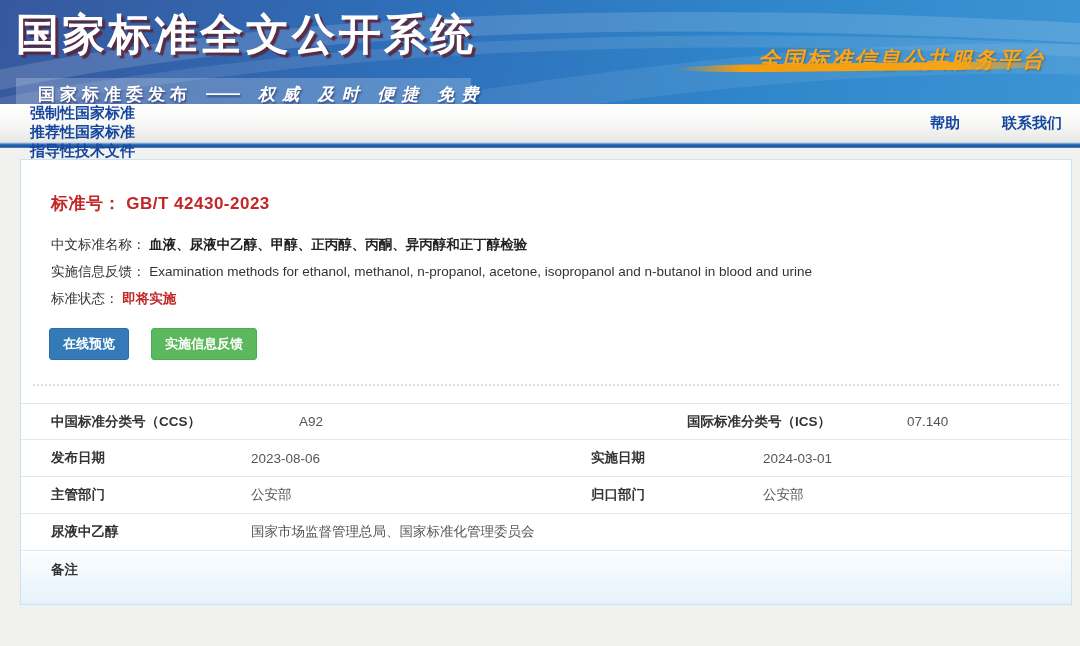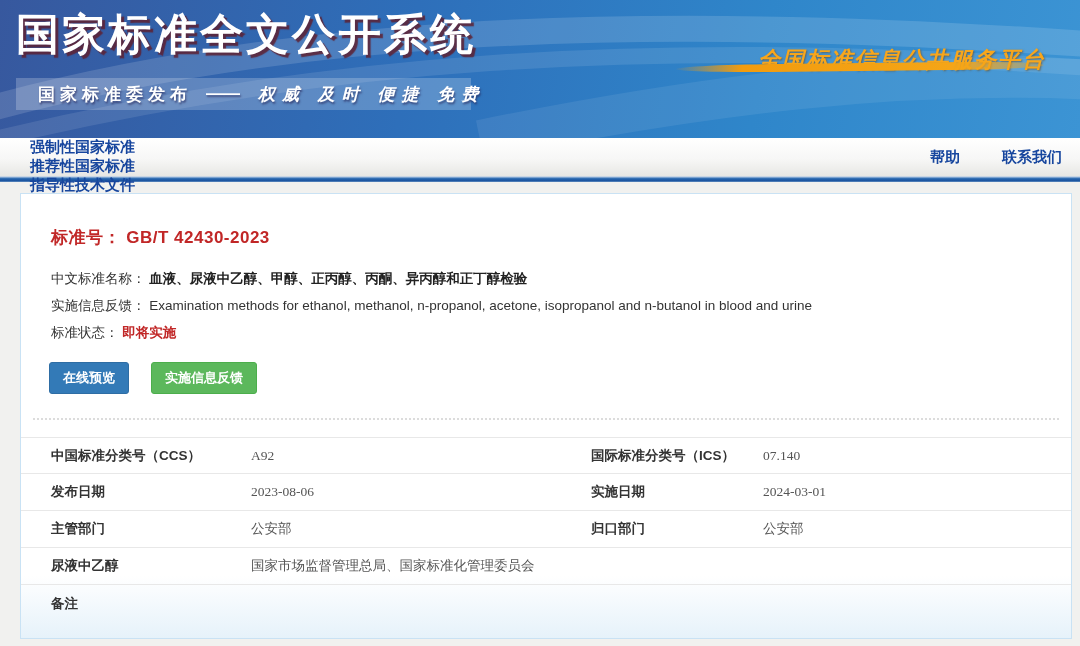--- a/index.html
+++ b/index.html
@@ -7,21 +7,21 @@
   body {
     font-family: "Liberation Sans", "DejaVu Sans", sans-serif;
     background:#f1f1ef;
     overflow:hidden;
     position:relative;
   }
 
   
   .header {
     position:relative;
-    height:138px;
+    height:104px;
     background: linear-gradient(100deg, #37589e 0%, #2e6fba 38%, #2f86ca 70%, #3c94d4 100%);
     overflow:hidden;
   }
   .header svg.swoosh { position:absolute; top:0; left:0; width:100%; height:100%; }
   .site-title {
     position:absolute; left:16px; top:6px;
     font-size:43px; font-weight:bold; color:#ffffff;
     letter-spacing:3px;
     text-shadow: 3px 3px 1px rgba(94,32,48,0.85);
     white-space:nowrap;
@@ -100,24 +100,24 @@
 
   .fields { margin-top:17px; font-size:13.5px; }
   .frow {
     display:grid;
     grid-template-columns: 200px 340px 172px 1fr;
     align-items:center;
     min-height:37px;
     padding-left:30px;
     border-bottom:1px solid #e8e8e8;
   }
-  .frow.first { border-top:1px solid #e8e8e8; }
+  .frow.first { border-top:1px solid #e8e8e8;gap:48px; }
   .frow.last { border-bottom:none; }
   .frow .flabel { font-weight:bold; color:#333; white-space:nowrap; }
-  .frow .fvalue { color:#555;font-family:Liberation Serif, serif; }
+  .frow .fvalue { color:#555; }
   .frow .fvalue.span-rest { grid-column: 2 / 5; }
 </style>
 </head>
 <body>
 
 <div class="header">
   <svg class="swoosh" viewBox="0 0 1080 138" preserveAspectRatio="none">
     <path d="M -50 120 C 250 30, 620 10, 1100 45" stroke="rgba(255,255,255,0.14)" stroke-width="26" fill="none"></path>
     <path d="M -50 150 C 300 60, 650 35, 1120 70" stroke="rgba(255,255,255,0.10)" stroke-width="16" fill="none"></path>
     <path d="M 480 140 C 700 95, 900 70, 1100 80" stroke="rgba(255,255,255,0.08)" stroke-width="40" fill="none"></path>

